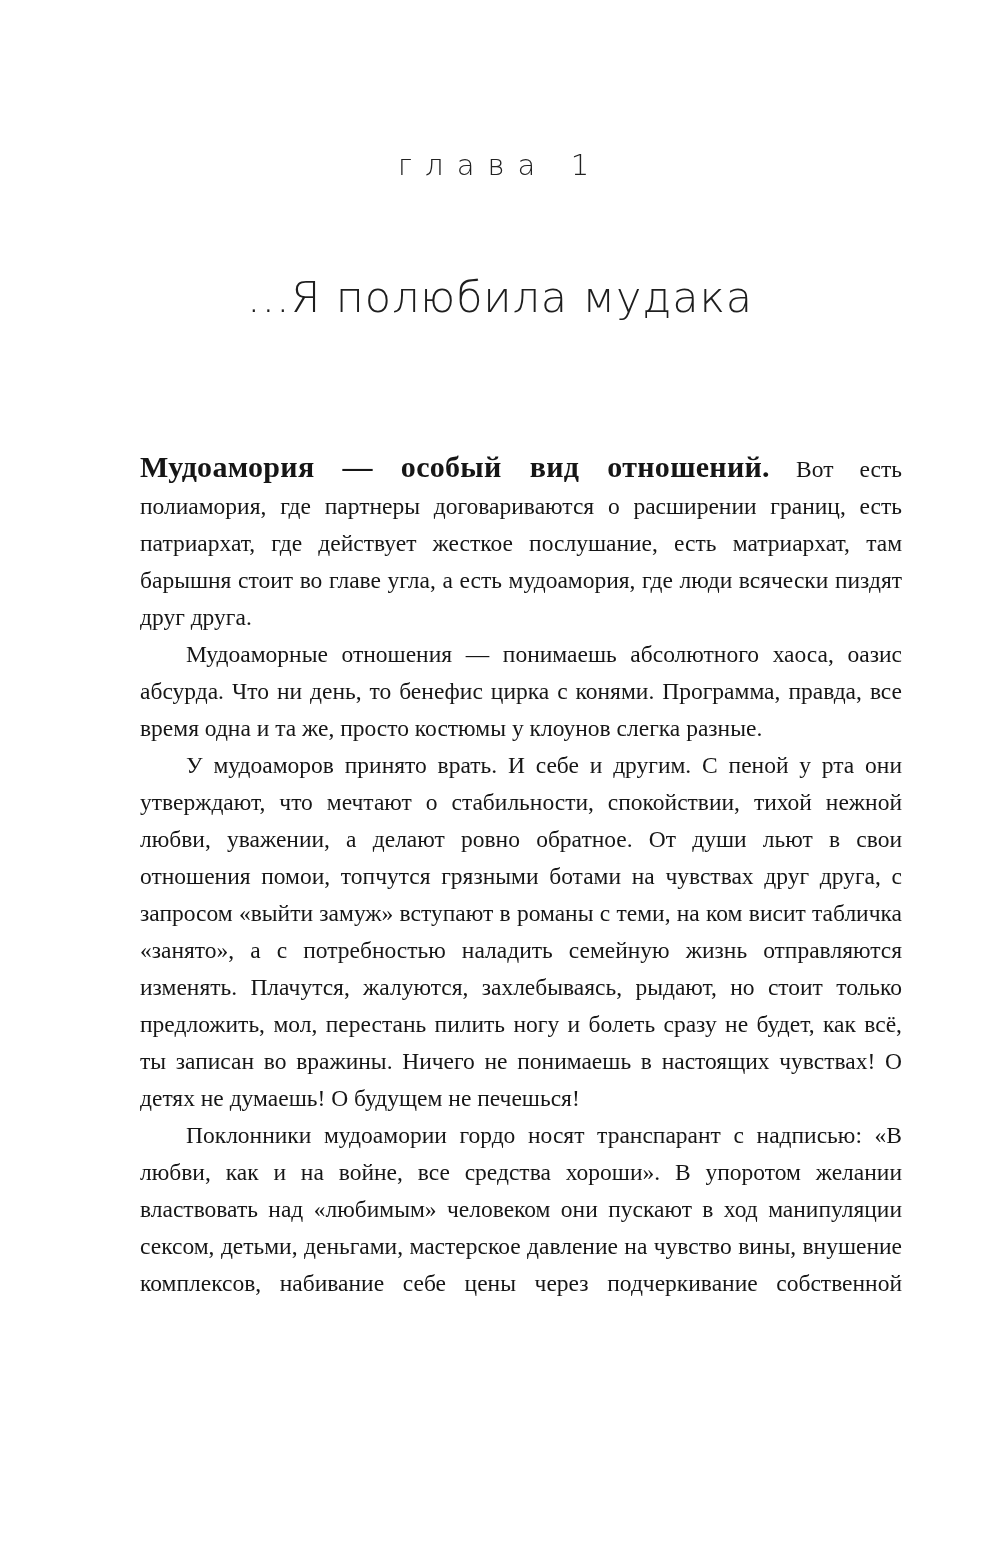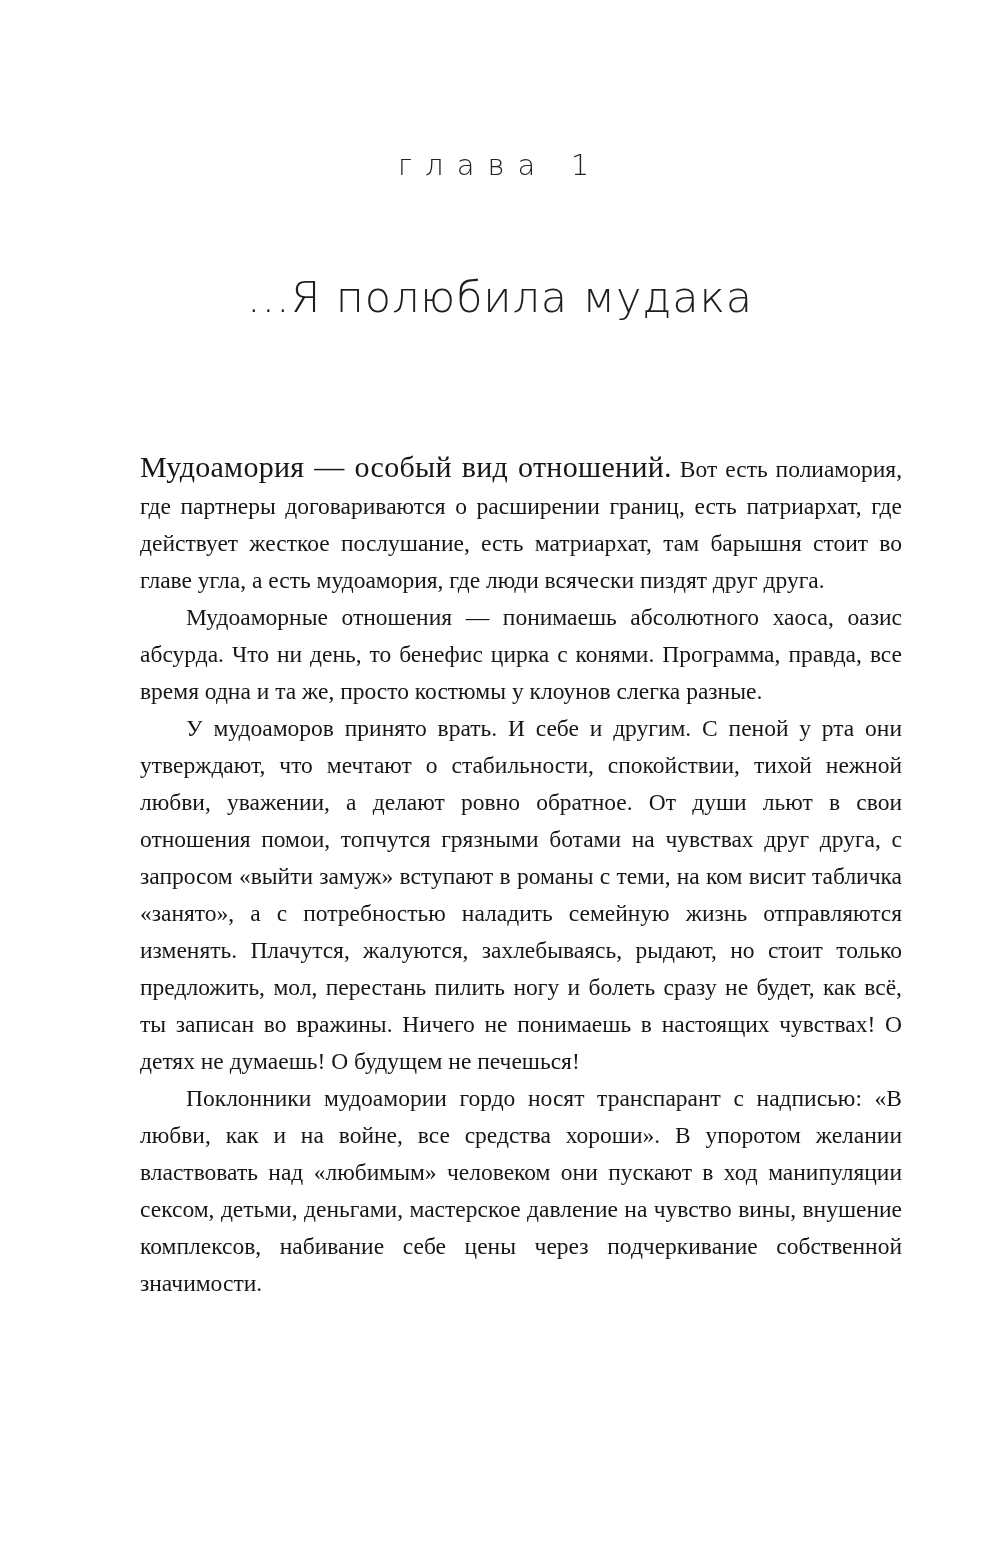--- a/index.html
+++ b/index.html
@@ -54,20 +54,21 @@
   .body-text p {
     margin: 0;
     padding: 0;
   }
   .body-text p.indented {
     text-indent: 46px;
   }
   .lead-in {
     font-size: 30px;
     letter-spacing: 0.01em;
+    font-weight: bold;
   }
   .page-number {
     position: absolute;
     top: 1388px;
     left: 0;
     width: 100%;
     text-align: center;
     font-family: "Liberation Serif", "DejaVu Serif", serif;
     font-size: 24px;
     color: #161616;

